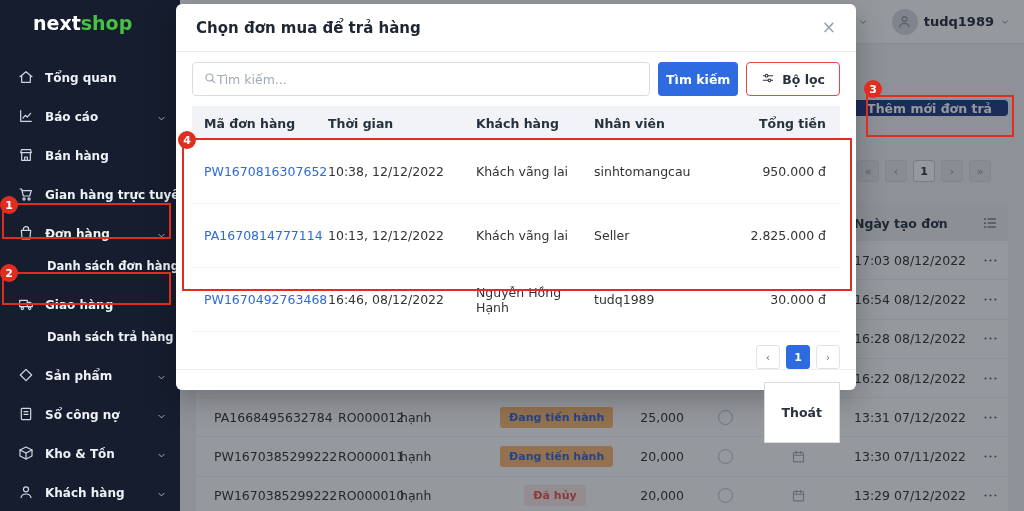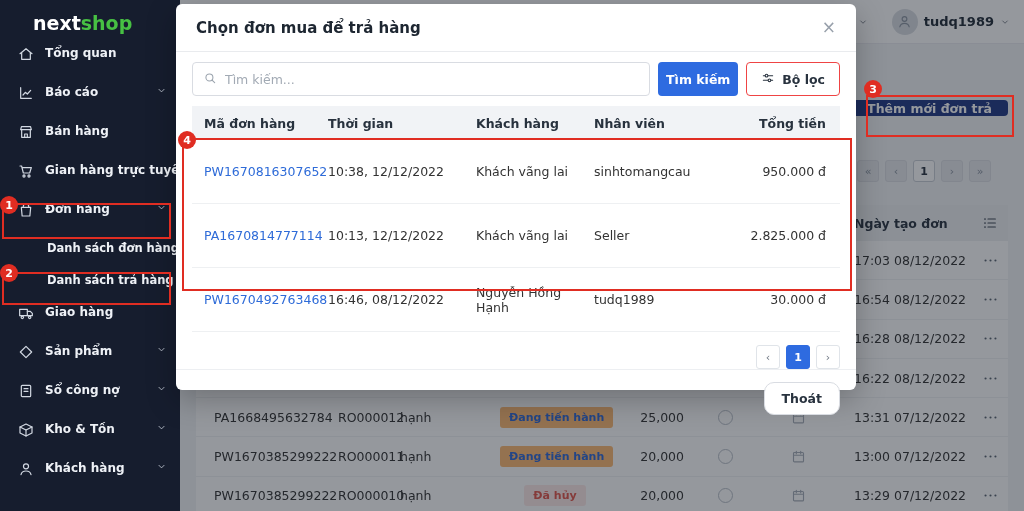--- a/index.html
+++ b/index.html
@@ -9,21 +9,21 @@
     font-family: "DejaVu Sans", "Liberation Sans", sans-serif;
     background: #f3f4f6; color:#333;
   }
   button { font-family: inherit; cursor: pointer; }
 
   
   .sidebar { position:absolute; left:0; top:0; width:180px; height:511px; background:#161d2e; z-index:30; }
   .logo { height:46px; display:flex; align-items:center; padding-left:33px; font-size:19px; font-weight:700; cursor:pointer; }
   .logo .p1 { color:#ffffff; }
   .logo .p2 { color:#47c043; }
-  .menu-item { height:39px; display:flex; align-items:flex-start; gap:11px; padding:0 13px 0 18px; color:#eef1f6; font-size:12px; font-weight:600; cursor:pointer; white-space:nowrap; }
+  .menu-item { height:39px; display:flex; align-items:flex-end; gap:11px; padding:0 13px 0 18px; color:#eef1f6; font-size:12px; font-weight:600; cursor:pointer; white-space:nowrap; }
   .menu-item.sub { height:32px; padding-left:47px; font-size:11.5px; }
   .mi-icon { display:flex; color:#d2d8e2; flex:0 0 auto; }
   .mi-icon svg { width:16px; height:16px; }
   .mi-chev { margin-left:auto; display:flex; color:#c7ced9; }
   .mi-chev svg { width:11px; height:11px; }
 
   
   .main { position:absolute; left:180px; top:0; right:0; bottom:0; background:#f3f4f6; }
   .topbar { height:44px; background:#fff; border-bottom:1px solid #ececf0; display:flex; align-items:center; justify-content:flex-end; gap:24px; padding-right:14px; }
   .store, .user { display:flex; align-items:center; gap:6px; font-size:13px; font-weight:700; color:#222c38; cursor:pointer; }
@@ -58,37 +58,37 @@
   .badge.red { background:#fdeae8; color:#e2574c; }
 
   
   .overlay { position:absolute; left:180px; top:0; right:0; bottom:0; background:rgba(20,26,38,.45); z-index:40; }
   .modal { position:absolute; left:176px; top:4px; width:680px; height:386px; background:#fff; border-radius:6px; z-index:50; box-shadow:0 10px 30px rgba(0,0,0,.25); display:flex; flex-direction:column; }
   .m-head { height:48px; flex:0 0 auto; display:flex; align-items:center; padding:0 20px; border-bottom:1px solid #e9ebee; }
   .m-title { font-size:15px; font-weight:700; color:#1d2631; }
   .m-close { margin-left:auto; color:#98a0ab; font-size:17px; line-height:1; cursor:pointer; }
   .m-body { padding:10px 16px 0; display:flex; flex-direction:column; flex:1; }
   .m-search-row { display:flex; gap:8px; height:34px; }
-  .m-input { flex:1; display:flex; align-items:center; gap:8px; border:1px solid #d9dce2; border-radius:4px; padding:0 10px; background:#fff; color:#9aa3ad; }
+  .m-input { flex:1; display:flex; align-items:center; gap:0; border:1px solid #d9dce2; border-radius:4px; padding:0 10px; background:#fff; color:#9aa3ad; }
   .m-input svg { width:14px; height:14px; flex:0 0 auto; }
   .m-input input { border:none; outline:none; flex:1; font-size:12.5px; color:#333; background:transparent; font-family:inherit; min-width:0; }
   .m-input input::placeholder { color:#a2aab4; }
   .m-btn-search { width:80px; background:#2e6be0; color:#fff; border:none; border-radius:4px; font-size:12.5px; font-weight:700; }
   .m-btn-filter { display:flex; align-items:center; gap:7px; padding:0 14px; background:#fff; border:1px solid #ef4444; border-radius:4px; font-size:12.5px; font-weight:700; color:#28323e; }
   .m-btn-filter svg { width:14px; height:14px; }
   .m-grid { display:grid; grid-template-columns:124px 148px 118px 150px 1fr; align-items:center; padding:0 12px; }
   .m-thead { height:34px; background:#f1f3f6; margin-top:10px; font-size:12.5px; font-weight:700; color:#28323e; }
   .m-row { height:64px; border-bottom:1px solid #eef0f2; font-size:12.5px; color:#333; cursor:pointer; }
   .m-row .link { color:#2e6bd8; }
   .c-right { text-align:right; padding-right:2px; }
   .m-pag { display:flex; justify-content:flex-end; gap:6px; margin-top:13px; }
   .m-pag .pg { min-width:24px; height:24px; border:1px solid #e0e4e9; border-radius:3px; background:#fff; color:#6e7682; font-size:11px; display:flex; align-items:center; justify-content:center; }
   .m-pag .pg.active { background:#2e6be0; border-color:#2e6be0; color:#fff; font-weight:700; }
   .m-foot { margin-top:auto; border-top:1px solid #edeff2; padding:12px 16px 14px; display:flex; justify-content:flex-end; }
-  .btn-exit { padding:8px 17px; border:1px solid #d9dce2; border-radius:10px; background:#fff; font-size:12.5px; font-weight:700; color:#28323e; }
+  .btn-exit { padding:22px 17px; border:1px solid #d9dce2; border-radius:0; background:#fff; font-size:12.5px; font-weight:700; color:#28323e; }
 
   
   .ann-box { position:absolute; border:2px solid #e02d22; z-index:60; pointer-events:none; }
   .ann-dot { position:absolute; width:18px; height:18px; border-radius:50%; background:#e02d22; color:#fff; font-size:11px; font-weight:700; display:flex; align-items:center; justify-content:center; z-index:61; pointer-events:none; }
   #ann-box-1 { left:2px; top:203px; width:169px; height:36px; }
   #ann-box-2 { left:2px; top:272px; width:169px; height:33px; }
   #ann-box-3 { left:866px; top:95px; width:148px; height:42px; }
   #ann-box-4 { left:182px; top:138px; width:670px; height:153px; }
   #ann-dot-1 { left:0px;  top:196px; }
   #ann-dot-2 { left:0px;  top:264px; }
@@ -157,33 +157,33 @@
         <span class="mi-label">Đơn hàng</span>
         <span class="mi-chev" style="display: flex;">
           <svg viewBox="0 0 24 24" fill="none" stroke="currentColor" stroke-width="1.8" stroke-linecap="round" stroke-linejoin="round">
             <path d="M6.5 9.5 12 15l5.5-5.5"></path>
           </svg>
         </span>
       </div>
       <div class="menu-item sub">
         <span class="mi-label">Danh sách đơn hàng</span>
       </div>
-      <div class="menu-item sub">
-        <span class="mi-label">Danh sách trả hàng</span>
-      </div>
       <div class="menu-item">
         <span class="mi-icon" style="display: flex;">
           <svg viewBox="0 0 24 24" fill="none" stroke="currentColor" stroke-width="1.8" stroke-linecap="round" stroke-linejoin="round">
             <path d="M2.5 6.5H14V16H2.5z"></path>
             <path d="M14 9.5h4.5l3 3V16H14"></path>
             <circle cx="6.5" cy="18.5" r="1.8"></circle>
             <circle cx="17.5" cy="18.5" r="1.8"></circle>
           </svg>
         </span>
         <span class="mi-label">Giao hàng</span>
+      </div>
+      <div class="menu-item sub">
+        <span class="mi-label">Danh sách trả hàng</span>
       </div>
       <div class="menu-item">
         <span class="mi-icon" style="display: flex;">
           <svg viewBox="0 0 24 24" fill="none" stroke="currentColor" stroke-width="1.8" stroke-linecap="round" stroke-linejoin="round">
             <path d="M12 3.5 20.5 12 12 20.5 3.5 12z"></path>
           </svg>
         </span>
         <span class="mi-label">Sản phẩm</span>
         <span class="mi-chev" style="display: flex;">
           <svg viewBox="0 0 24 24" fill="none" stroke="currentColor" stroke-width="1.8" stroke-linecap="round" stroke-linejoin="round">
@@ -443,21 +443,21 @@
             <span class="radio"></span>
           </div>
           <div class="c-cal">
             <span style="display: flex;">
               <svg viewBox="0 0 24 24" fill="none" stroke="currentColor" stroke-width="1.8" stroke-linecap="round" stroke-linejoin="round">
                 <rect x="4" y="5.5" width="16" height="15" rx="1.5"></rect>
                 <path d="M4 10h16M8.5 3.5v4M15.5 3.5v4"></path>
               </svg>
             </span>
           </div>
-          <div class="c-date">13:00 07/12/2022</div>
+          <div class="c-date">13:30 07/11/2022</div>
           <div class="c-menu">
             <span style="display: flex;">
               <svg viewBox="0 0 24 24" fill="none" stroke="currentColor" stroke-width="1.8" stroke-linecap="round" stroke-linejoin="round">
                 <circle cx="5" cy="12" r="1.5" fill="currentColor" stroke="none"></circle>
                 <circle cx="12" cy="12" r="1.5" fill="currentColor" stroke="none"></circle>
                 <circle cx="19" cy="12" r="1.5" fill="currentColor" stroke="none"></circle>
               </svg>
             </span>
           </div>
         </div>

